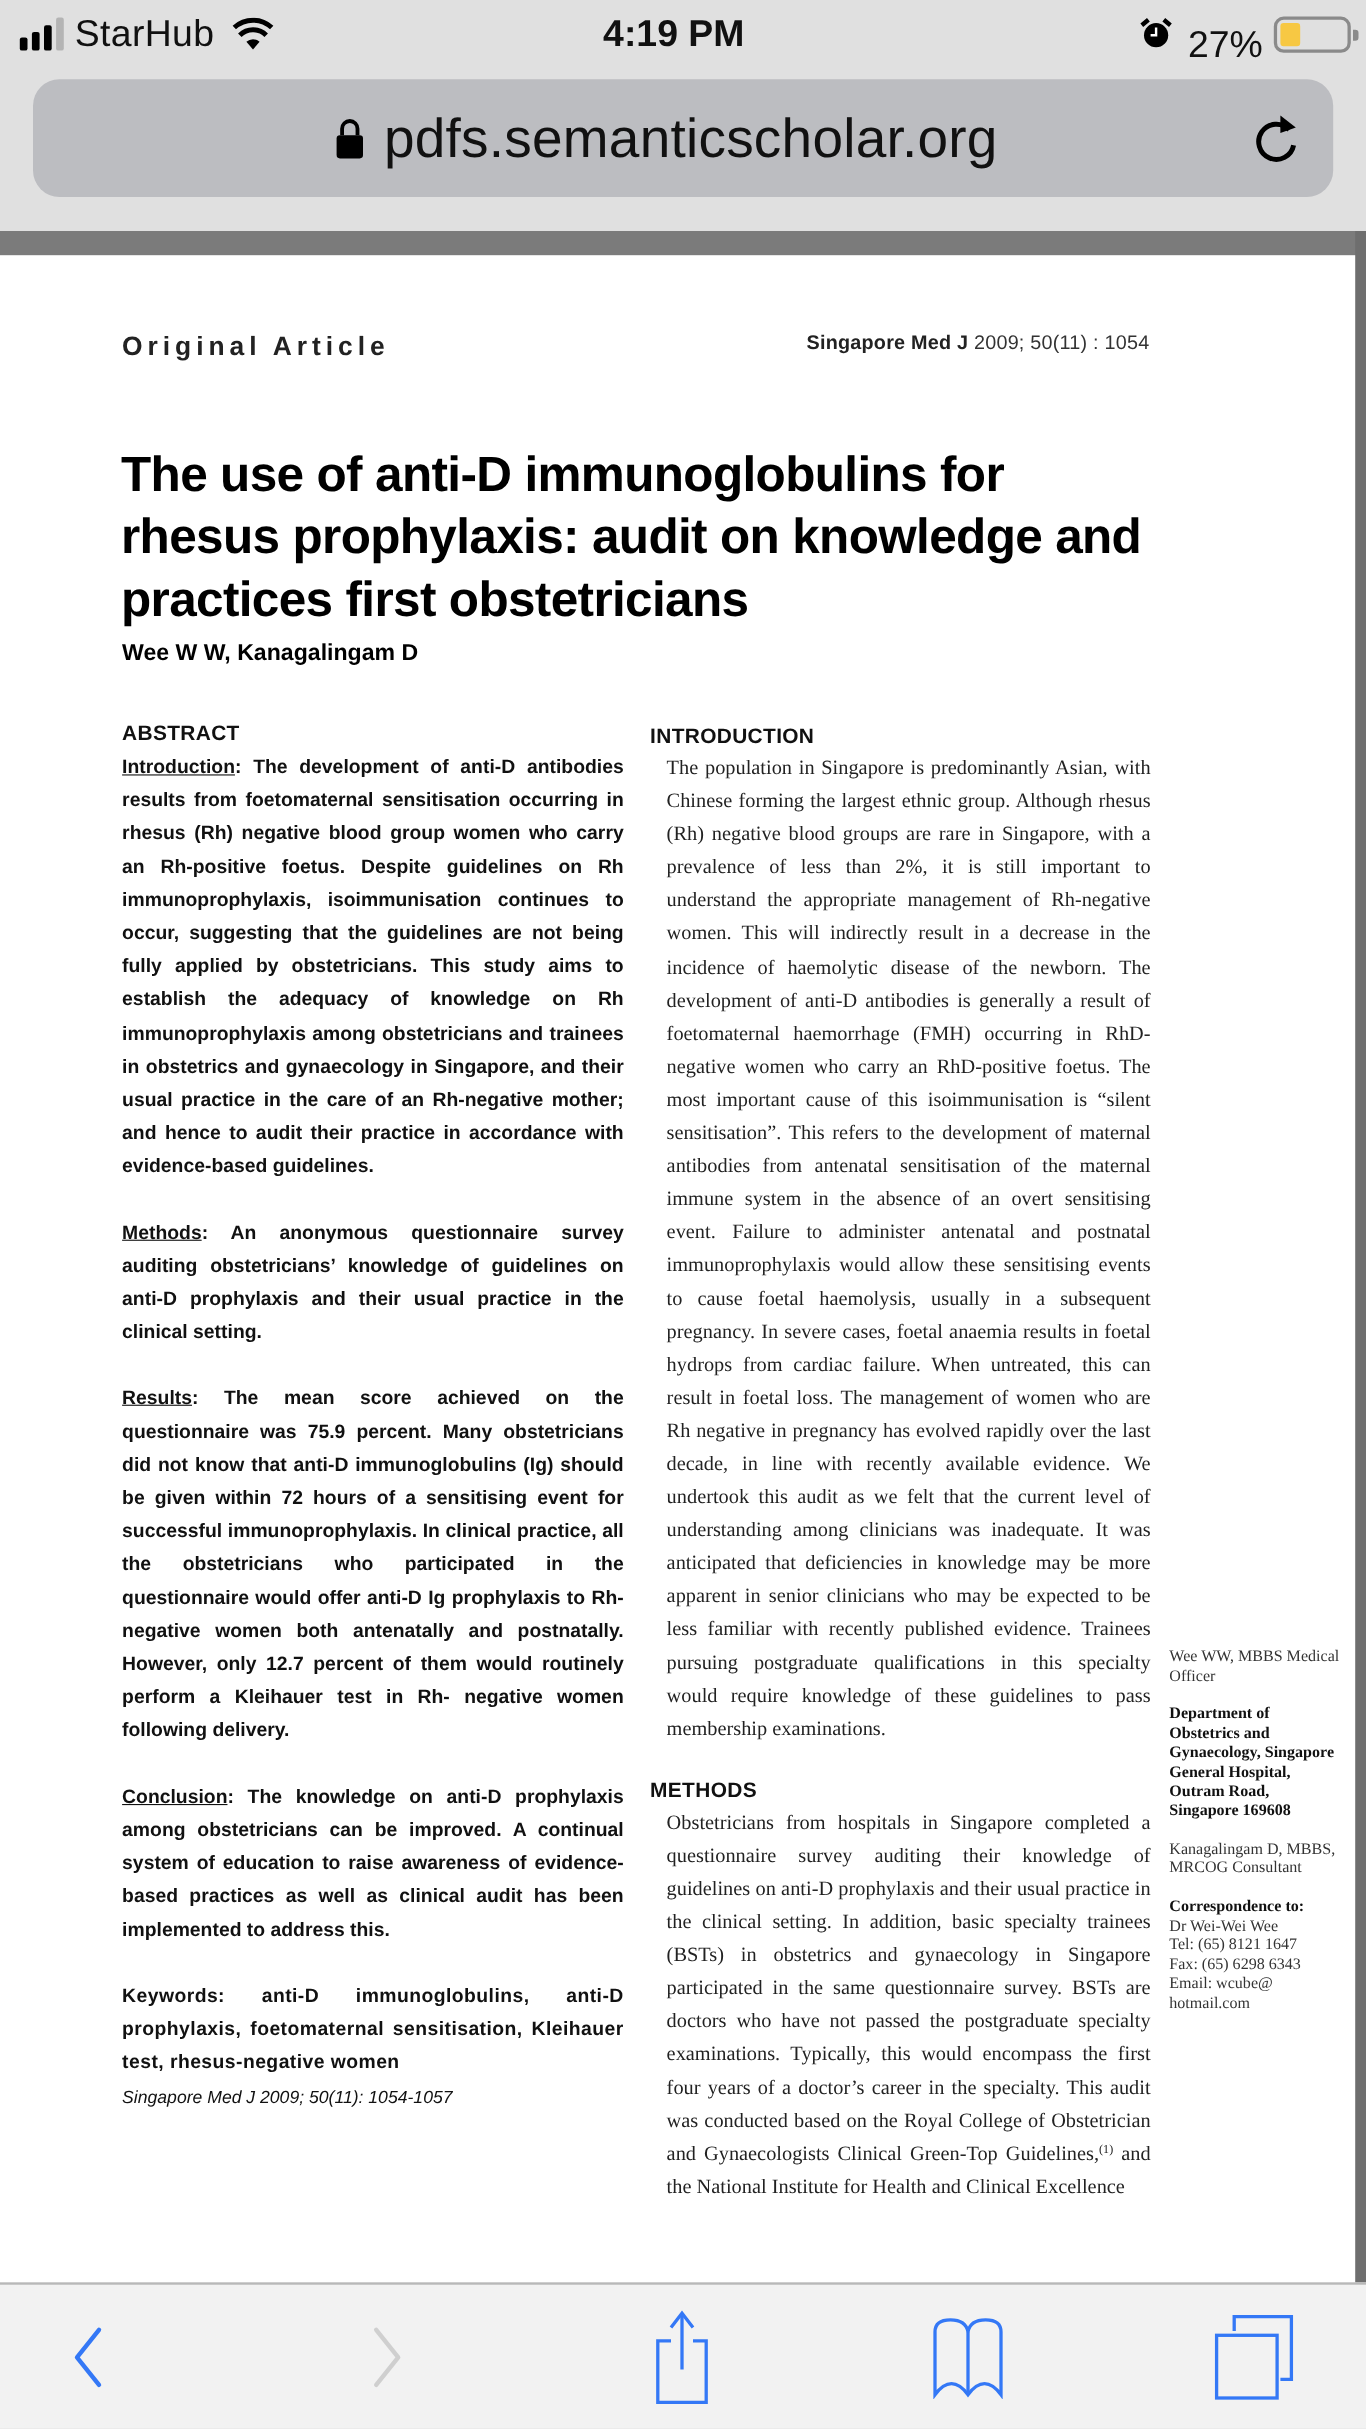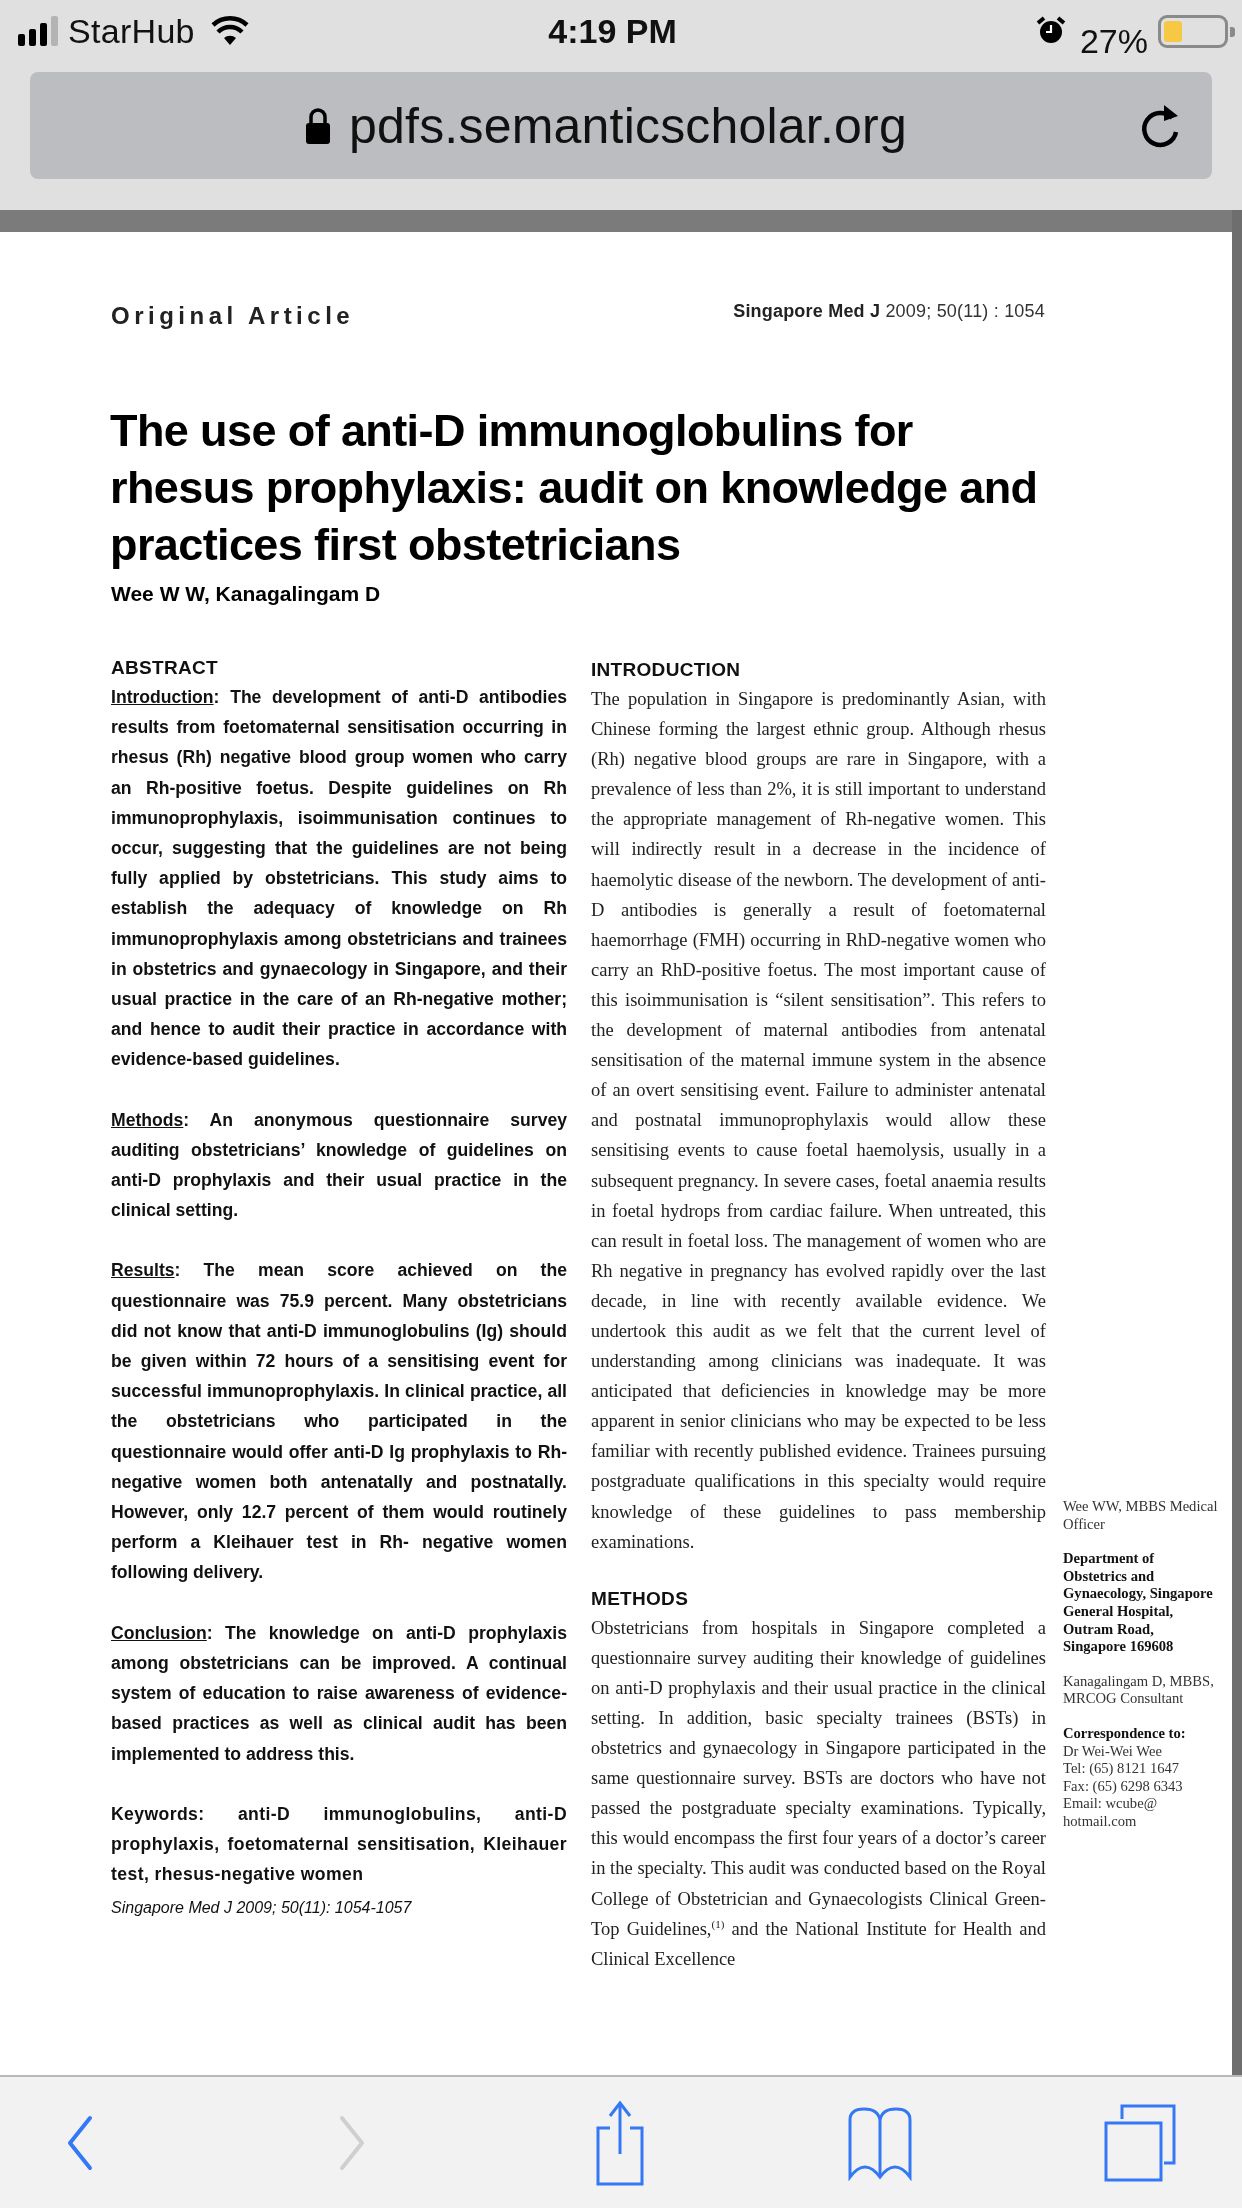--- a/index.html
+++ b/index.html
@@ -17,21 +17,21 @@
   .sb-time { position: absolute; left: 0; right: 17px; top: 8px; text-align: center; font-size: 34px; font-weight: bold; line-height: 46px; pointer-events: none; }
   .sb-time span { pointer-events: auto; }
   .sb-right { position: absolute; right: 14px; top: 8px; height: 46px; display: flex; align-items: center; }
   .alarm { width: 30px; height: 30px; margin-right: 14px; }
   .battery-pct { font-size: 34px; margin-right: 10px; margin-top: 20px; }
   .battery { position: relative; width: 70px; height: 33px; border: 3px solid #8a8a8a; border-radius: 9px; }
   .battery .fill { position: absolute; left: 3px; top: 3px; bottom: 3px; width: 18px; background: #f7c843; border-radius: 3px; }
   .battery .nub { position: absolute; right: -10px; top: 9px; width: 5px; height: 10px; background: #8a8a8a; border-radius: 0 3px 3px 0; }
 
   
-  .url-bar { position: absolute; left: 30px; top: 72px; width: 1182px; height: 107px; background: #bcbdc1; border-radius: 8px; }
+  .url-bar { position: absolute; left: 30px; top: 72px; width: 1182px; height: 107px; background: #bcbdc1; border-radius: 24px; }
   .url-center { position: absolute; left: 0; right: 0; top: 0; height: 107px; display: flex; justify-content: center; align-items: center; }
   .lock { width: 26px; height: 38px; margin-right: 18px; margin-left: -30px; }
   .url-text { font-size: 50px; color: #111; letter-spacing: 0.2px; }
   .reload { position: absolute; right: 26px; top: 30px; width: 48px; height: 50px; }
 
   
   .viewer { position: absolute; left: 0; top: 210px; width: 1242px; height: 1865px; background: #7b7b7b; }
   .page { position: absolute; left: 0; top: 22px; width: 1232px; height: 1843px; background: #fff; }
   .page-right-shadow { position: absolute; right: 0; top: 0; width: 10px; height: 1865px; background: #6e6e6e; }
 
@@ -46,21 +46,21 @@
   .abstract { position: absolute; left: 111px; top: 422px; width: 456px; font-size: 17.6px; line-height: 30.2px; font-weight: bold; color: #111; text-align: justify; }
   .abstract h3 { font-size: 19px; line-height: 28px; font-weight: bold; letter-spacing: 0.3px; margin-bottom: 0; }
   .abstract p { margin-bottom: 30px; }
   .abstract p.kw { margin-bottom: 6px; letter-spacing: 0.4px; }
   .abstract .label { text-decoration: underline; }
   .citation { font-size: 16px; font-style: italic; font-weight: normal; line-height: 26px; color: #111; text-align: left; }
 
   
   .body-col { position: absolute; left: 591px; top: 424px; width: 455px; font-family: "Liberation Serif", serif; font-size: 18.5px; line-height: 30.1px; color: #222; text-align: justify; }
   .body-col h3 { font-family: "Liberation Sans", sans-serif; font-size: 19px; line-height: 28px; font-weight: bold; letter-spacing: 0.3px; color: #111; }
-  .body-col p { margin-bottom: 28px; }
+  .body-col p { margin-bottom: 28px; margin-left: 15px; }
   .body-col sup { font-size: 11px; line-height: 0; }
 
   
   .affil { position: absolute; left: 1063px; top: 1266px; width: 155px; font-family: "Liberation Serif", serif; font-size: 14.6px; line-height: 17.6px; color: #333; }
   .affil .blk { margin-bottom: 17px; }
   .affil b { color: #111; }
 
   
   .toolbar { position: absolute; left: 0; top: 2075px; width: 1242px; height: 133px; background: #f2f2f2; border-top: 2px solid #b8b8b8; }
   .tb-btn { position: absolute; top: 0; height: 131px; display: flex; align-items: center; justify-content: center; }

